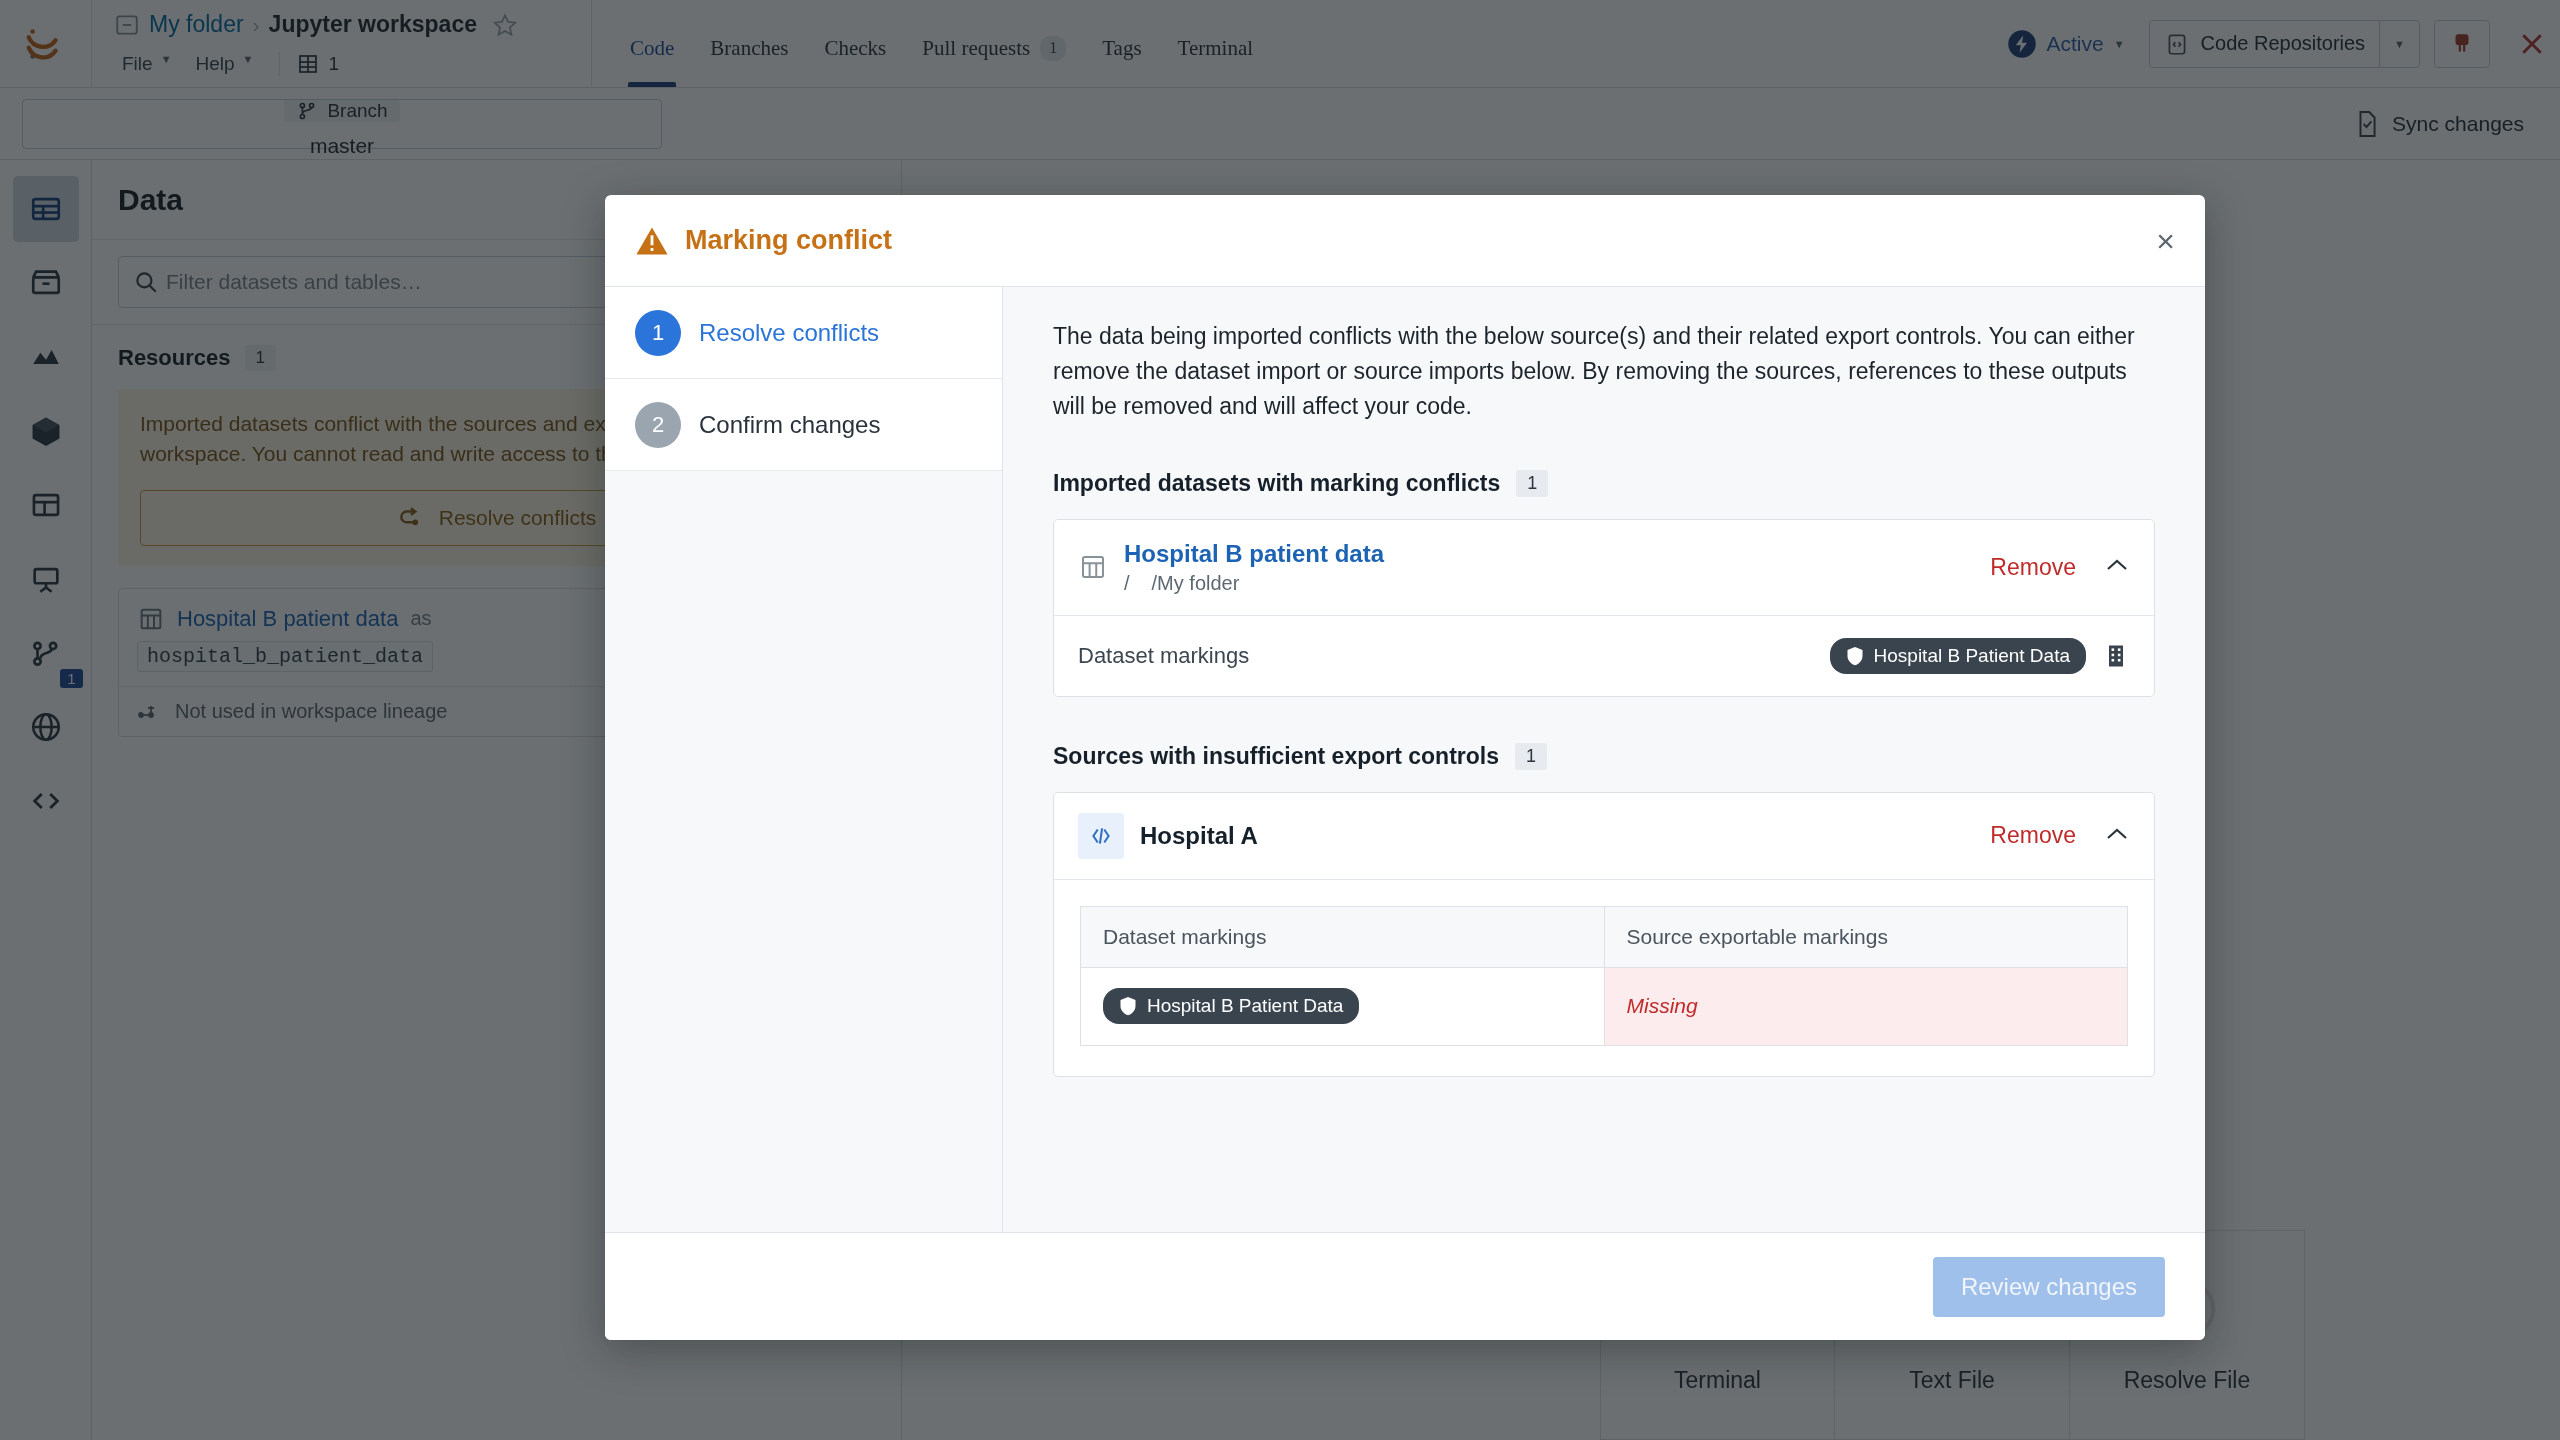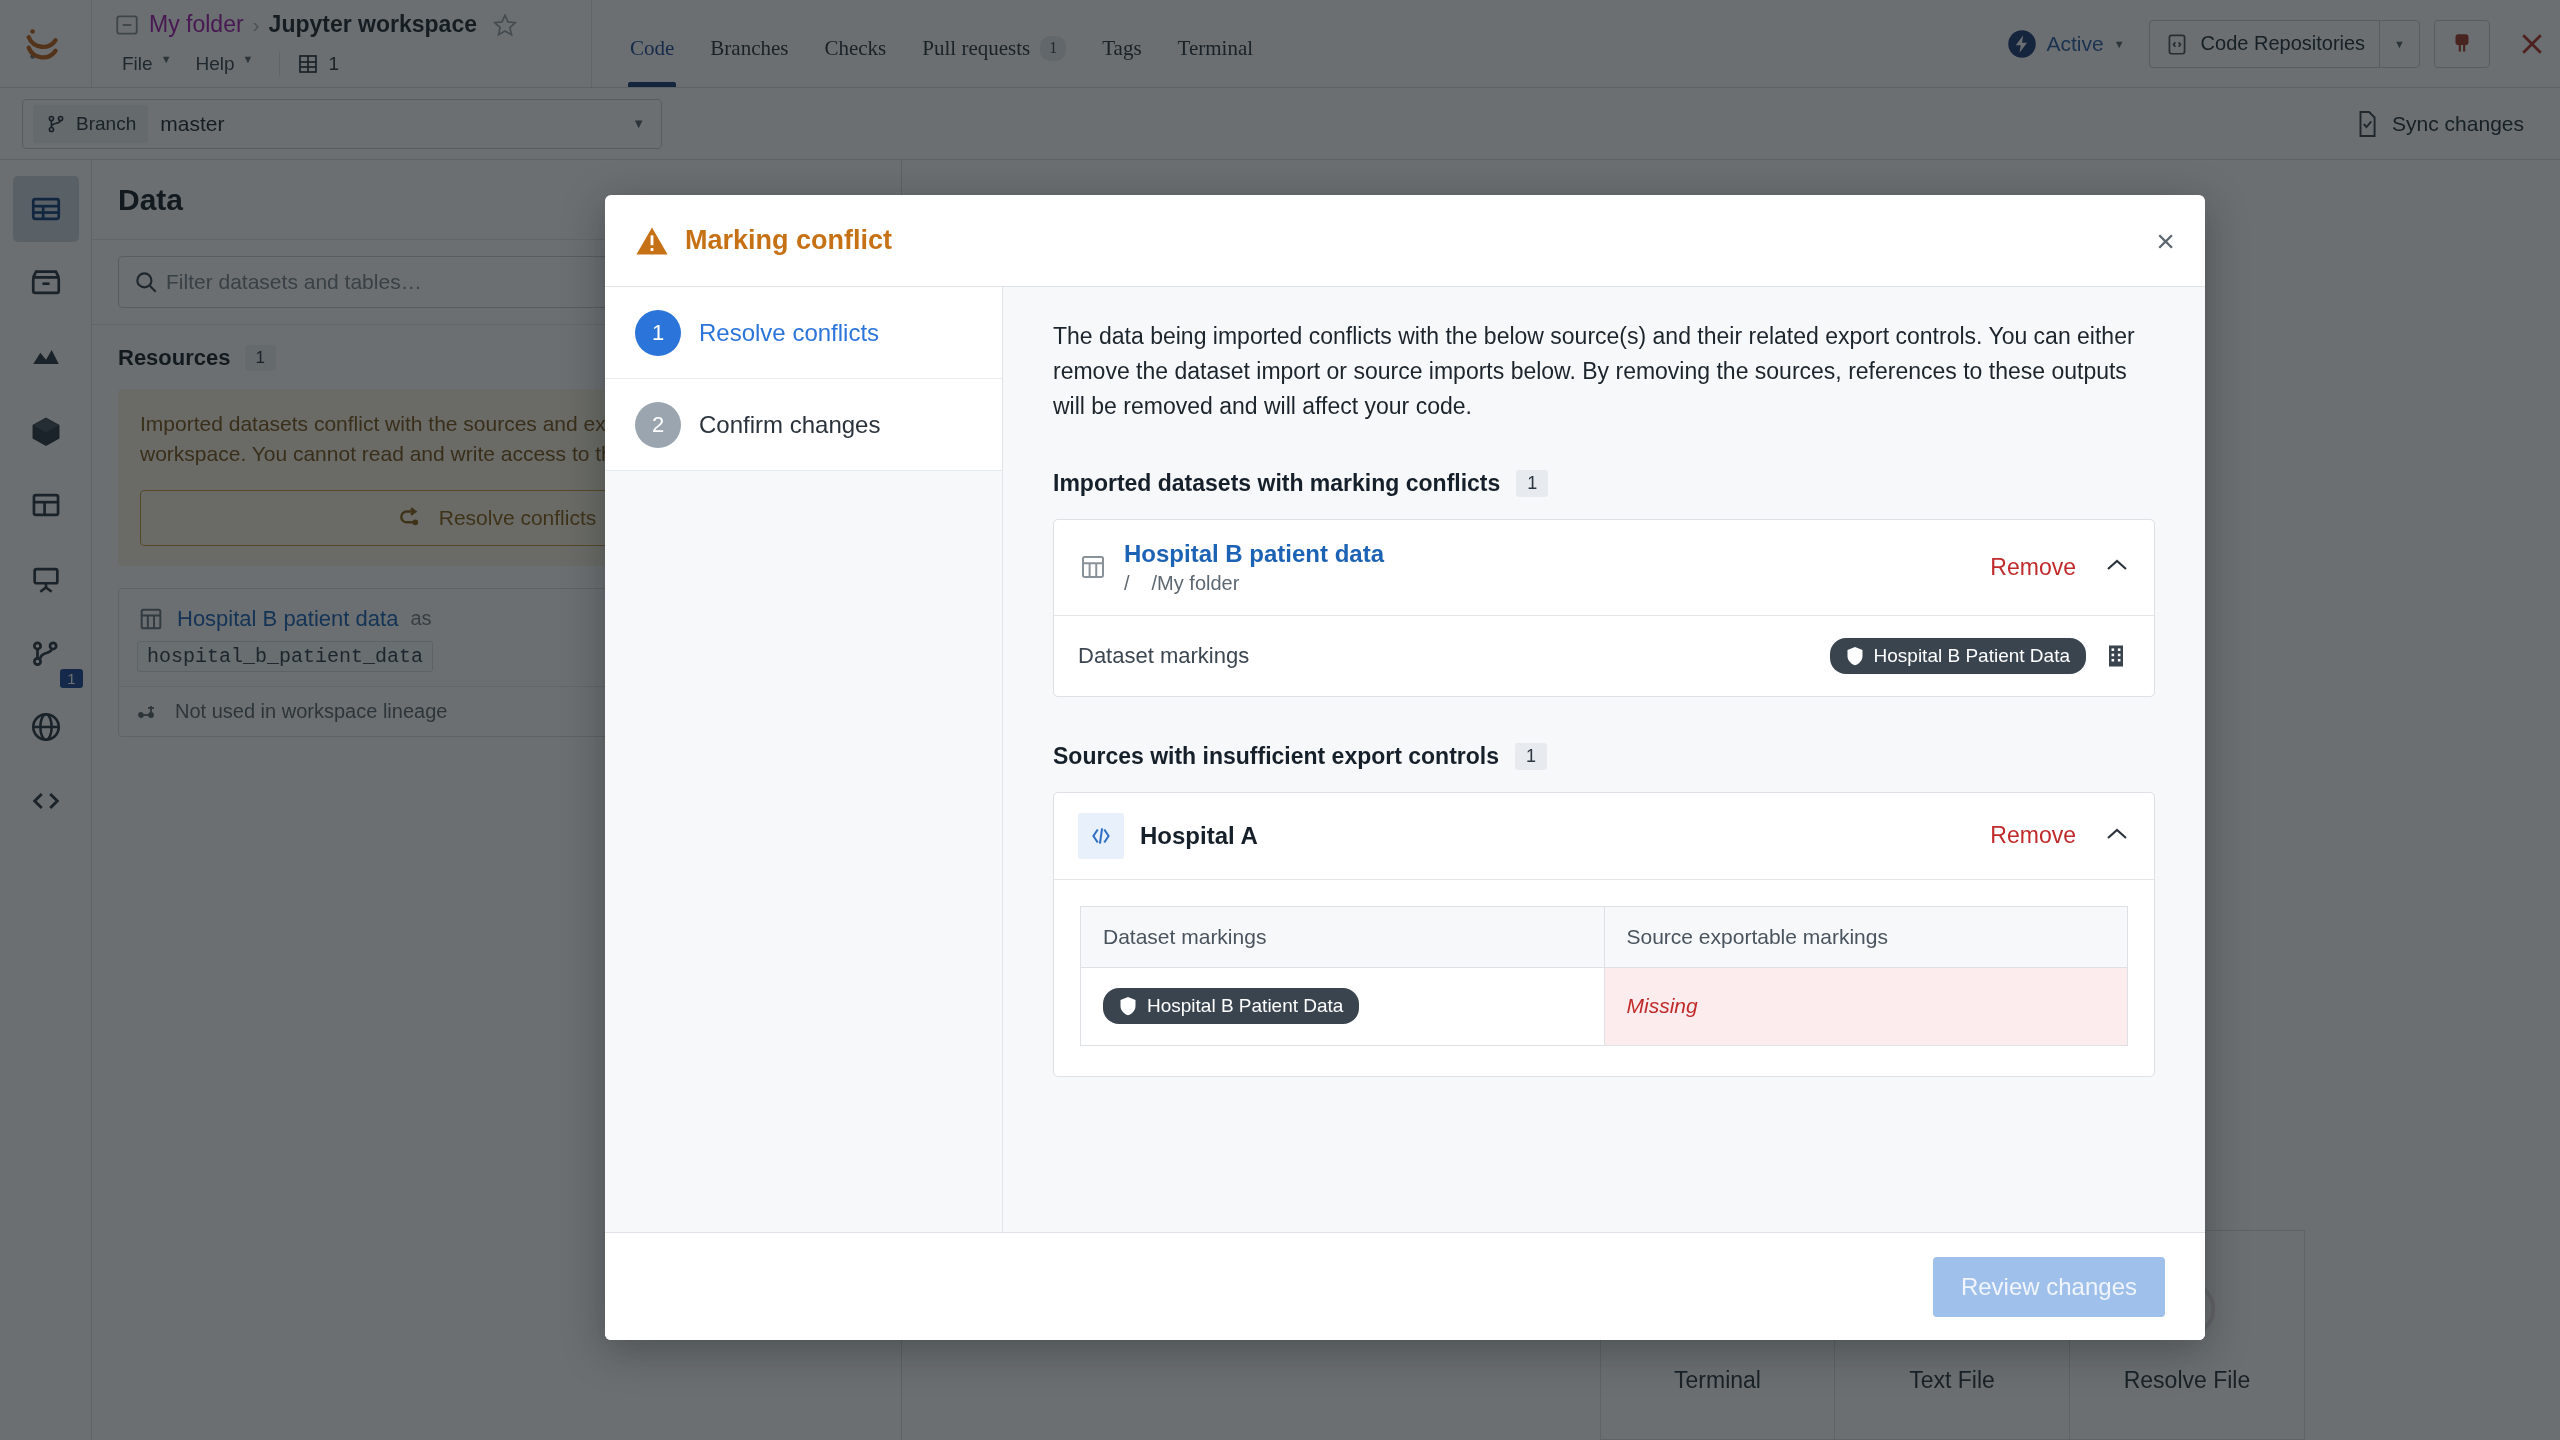--- a/index.html
+++ b/index.html
@@ -34,21 +34,21 @@
     border-right: 1px solid #e1e5ea;
   }
   .logo-mark { width: 46px; height: 46px; }
 
   .crumb-cell {
     padding: 0 22px; display: flex; flex-direction: column; justify-content: center;
     border-right: 1px solid #e1e5ea; min-width: 500px;
   }
   .crumb-row { display: flex; align-items: center; gap: 9px; height: 40px; }
   .crumb-icon { color: #8a9299; display: flex; }
-  .crumb-folder { font-size: 23px; color: #a21caf; }
+  .crumb-folder { font-size: 23px; color: #0369a1; }
   .crumb-sep { font-size: 21px; color: #a7b0b8; }
   .crumb-title { font-size: 23px; font-weight: bold; color: #1d2730; }
   .star-icon { color: #9aa3ab; margin-left: 6px; display: flex; }
   .menu-row { display: flex; align-items: center; gap: 6px; height: 38px; }
   .menu-item {
     font-size: 19px; color: #3a4652; padding: 4px 10px 4px 8px;
     display: flex; gap: 8px; border-radius: 3px;
   }
   .caret { font-size: 11px; color: #5b6770; }
   .menu-divider { width: 1px; height: 24px; background: #dfe3e8; margin: 0 10px; }
@@ -82,21 +82,21 @@
   .close-btn { width: 56px; height: 48px; display:flex; align-items:center; justify-content:center; }
 
   
   .branchbar {
     position: absolute; top: 88px; left: 0; right: 0; height: 72px;
     background: #ffffff; border-bottom: 1px solid #d8dde3;
     display: flex; align-items: center; padding: 0 22px;
   }
   .branch-select {
     width: 640px; height: 50px; border: 1px solid #c9d0d7; border-radius: 4px;
-    display: flex; align-items: center; padding: 0 10px; gap: 12px;
+    display: flex; align-items: center; padding: 0 10px; gap: 12px; flex-direction: column;
   }
   .branch-tag {
     background: #eef1f4; border-radius: 3px; height: 38px; padding: 0 12px;
     display: flex; align-items: center; gap: 9px; font-size: 19px; color: #2b3640;
   }
   .branch-value { font-size: 21px; color: #1d2730; }
   .branch-caret { margin-left: auto; font-size: 13px; color: #5b6770; padding-right: 6px; }
   .sync-btn { margin-left: auto; display: flex; align-items: center; gap: 12px; font-size: 21px; color: #22303a; padding-right: 14px; }
 
   

